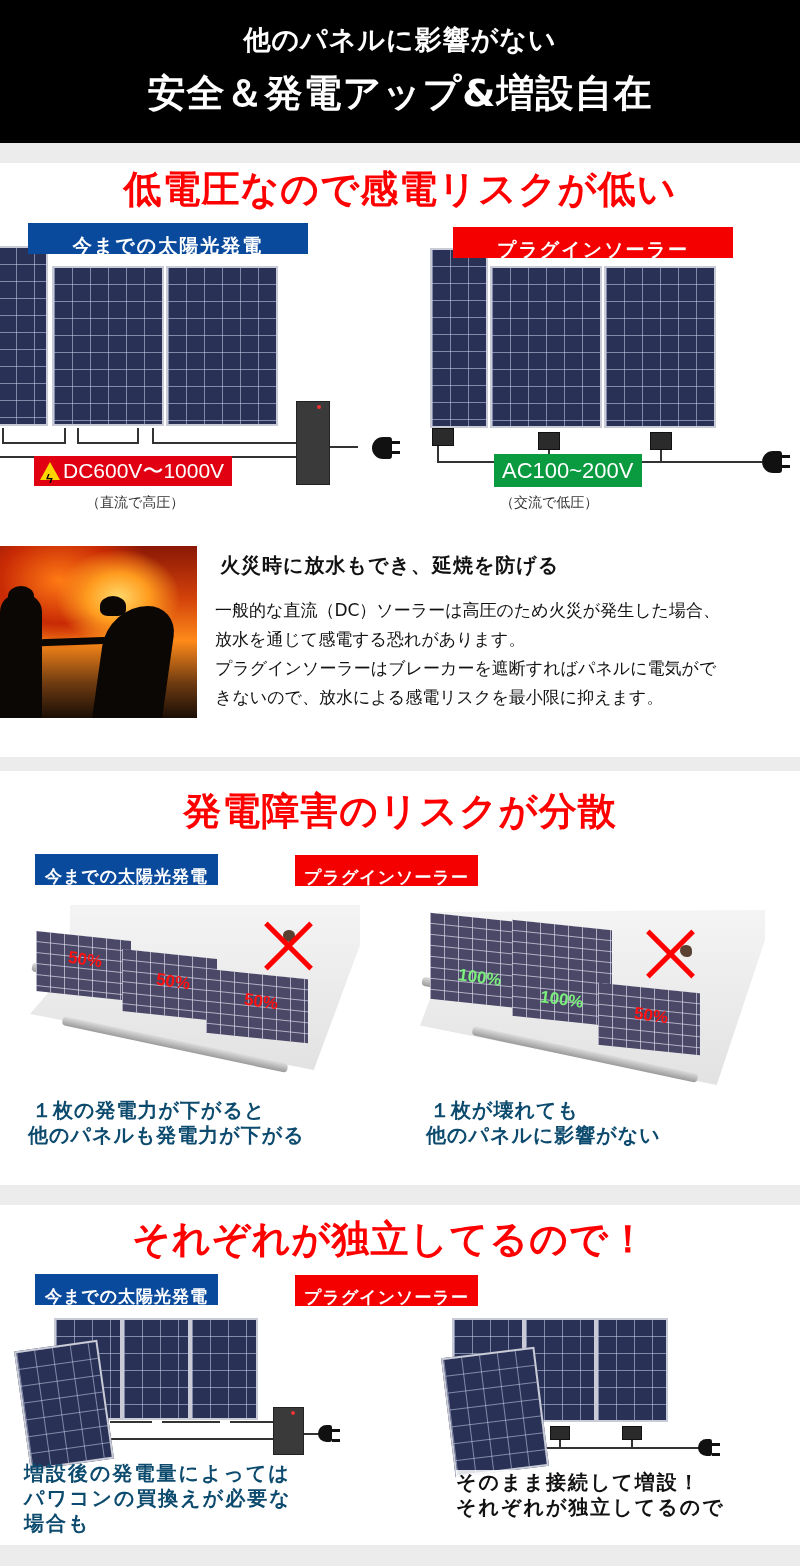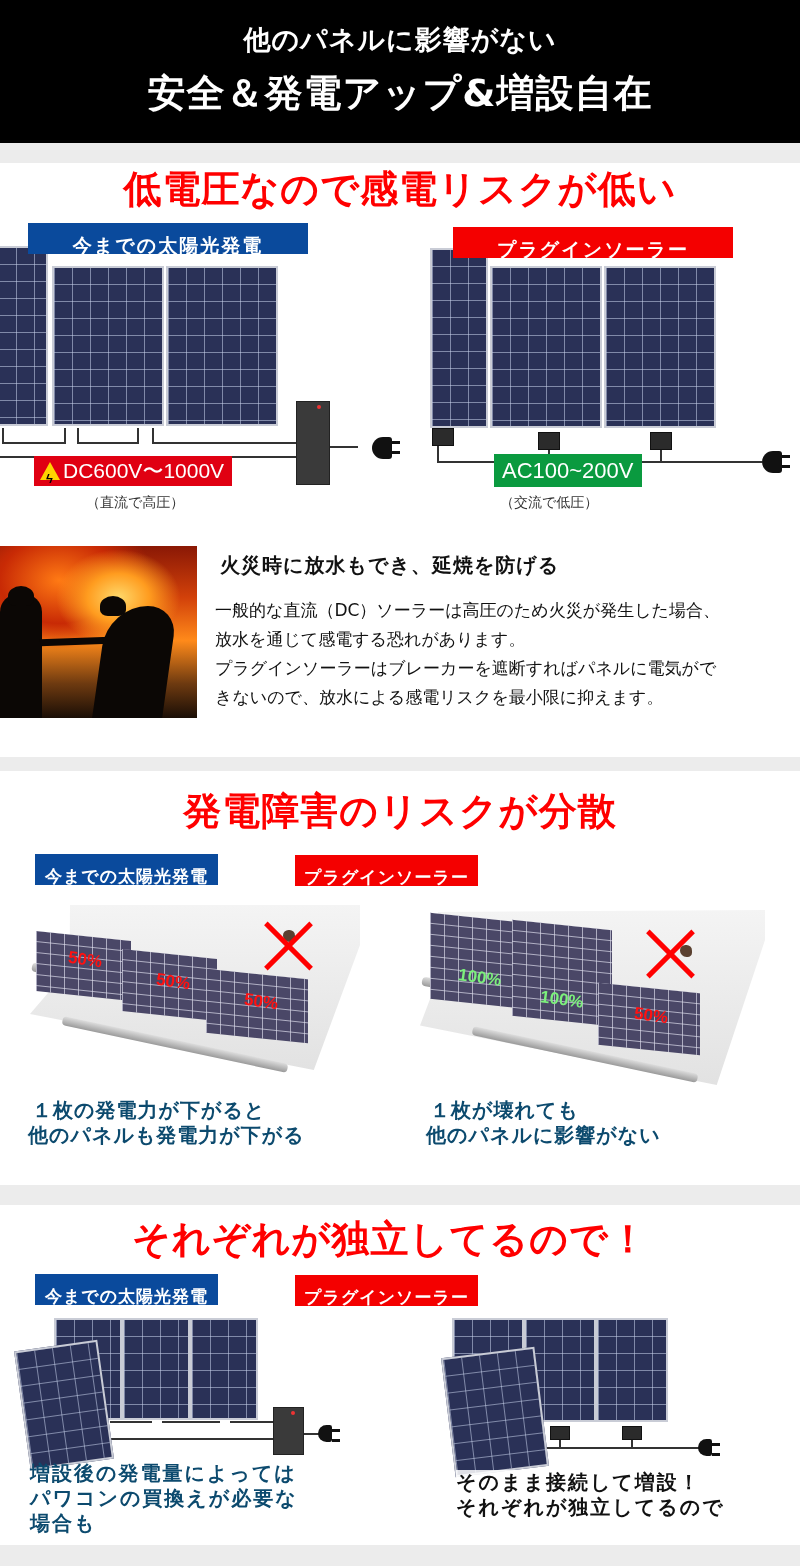--- a/index.html
+++ b/index.html
@@ -202,21 +202,21 @@
     <div class="wire" style="left:162px;top:1421px;width:58px;height:2px;"></div>
     <div class="wire" style="left:230px;top:1421px;width:44px;height:2px;"></div>
     <div class="wire" style="left:110px;top:1438px;width:164px;height:2px;"></div>
     <div class="pcs" style="left:273px;top:1407px;width:31px;height:48px;">
         <div class="led"></div>
       </div>
     <div class="wire" style="left:304px;top:1433px;width:16px;height:2px;"></div>
     <div class="plug" style="left:318px;top:1425px;width:14px;height:17px;"></div>
     <div class="panel" style="left:22px;top:1345px;width:84px;height:120px;transform:rotate(-8deg);z-index:2;"></div>
   </div>
-  <div class="caption" style="left:30px;top:1461px;z-index:3;letter-spacing:2px;">
+  <div class="caption" style="left:24px;top:1461px;z-index:3;letter-spacing:2px;">
     <div>増設後の発電量によっては</div>
     <div>パワコンの買換えが必要な</div>
     <div>場合も</div>
   </div>
 
   <div>
     <div class="panel" style="left:452px;top:1318px;width:72px;height:104px;"></div>
     <div class="panel" style="left:524px;top:1318px;width:72px;height:104px;"></div>
     <div class="panel" style="left:596px;top:1318px;width:72px;height:104px;"></div>
     <div class="micro" style="left:550px;top:1426px;width:20px;height:14px;"></div>

